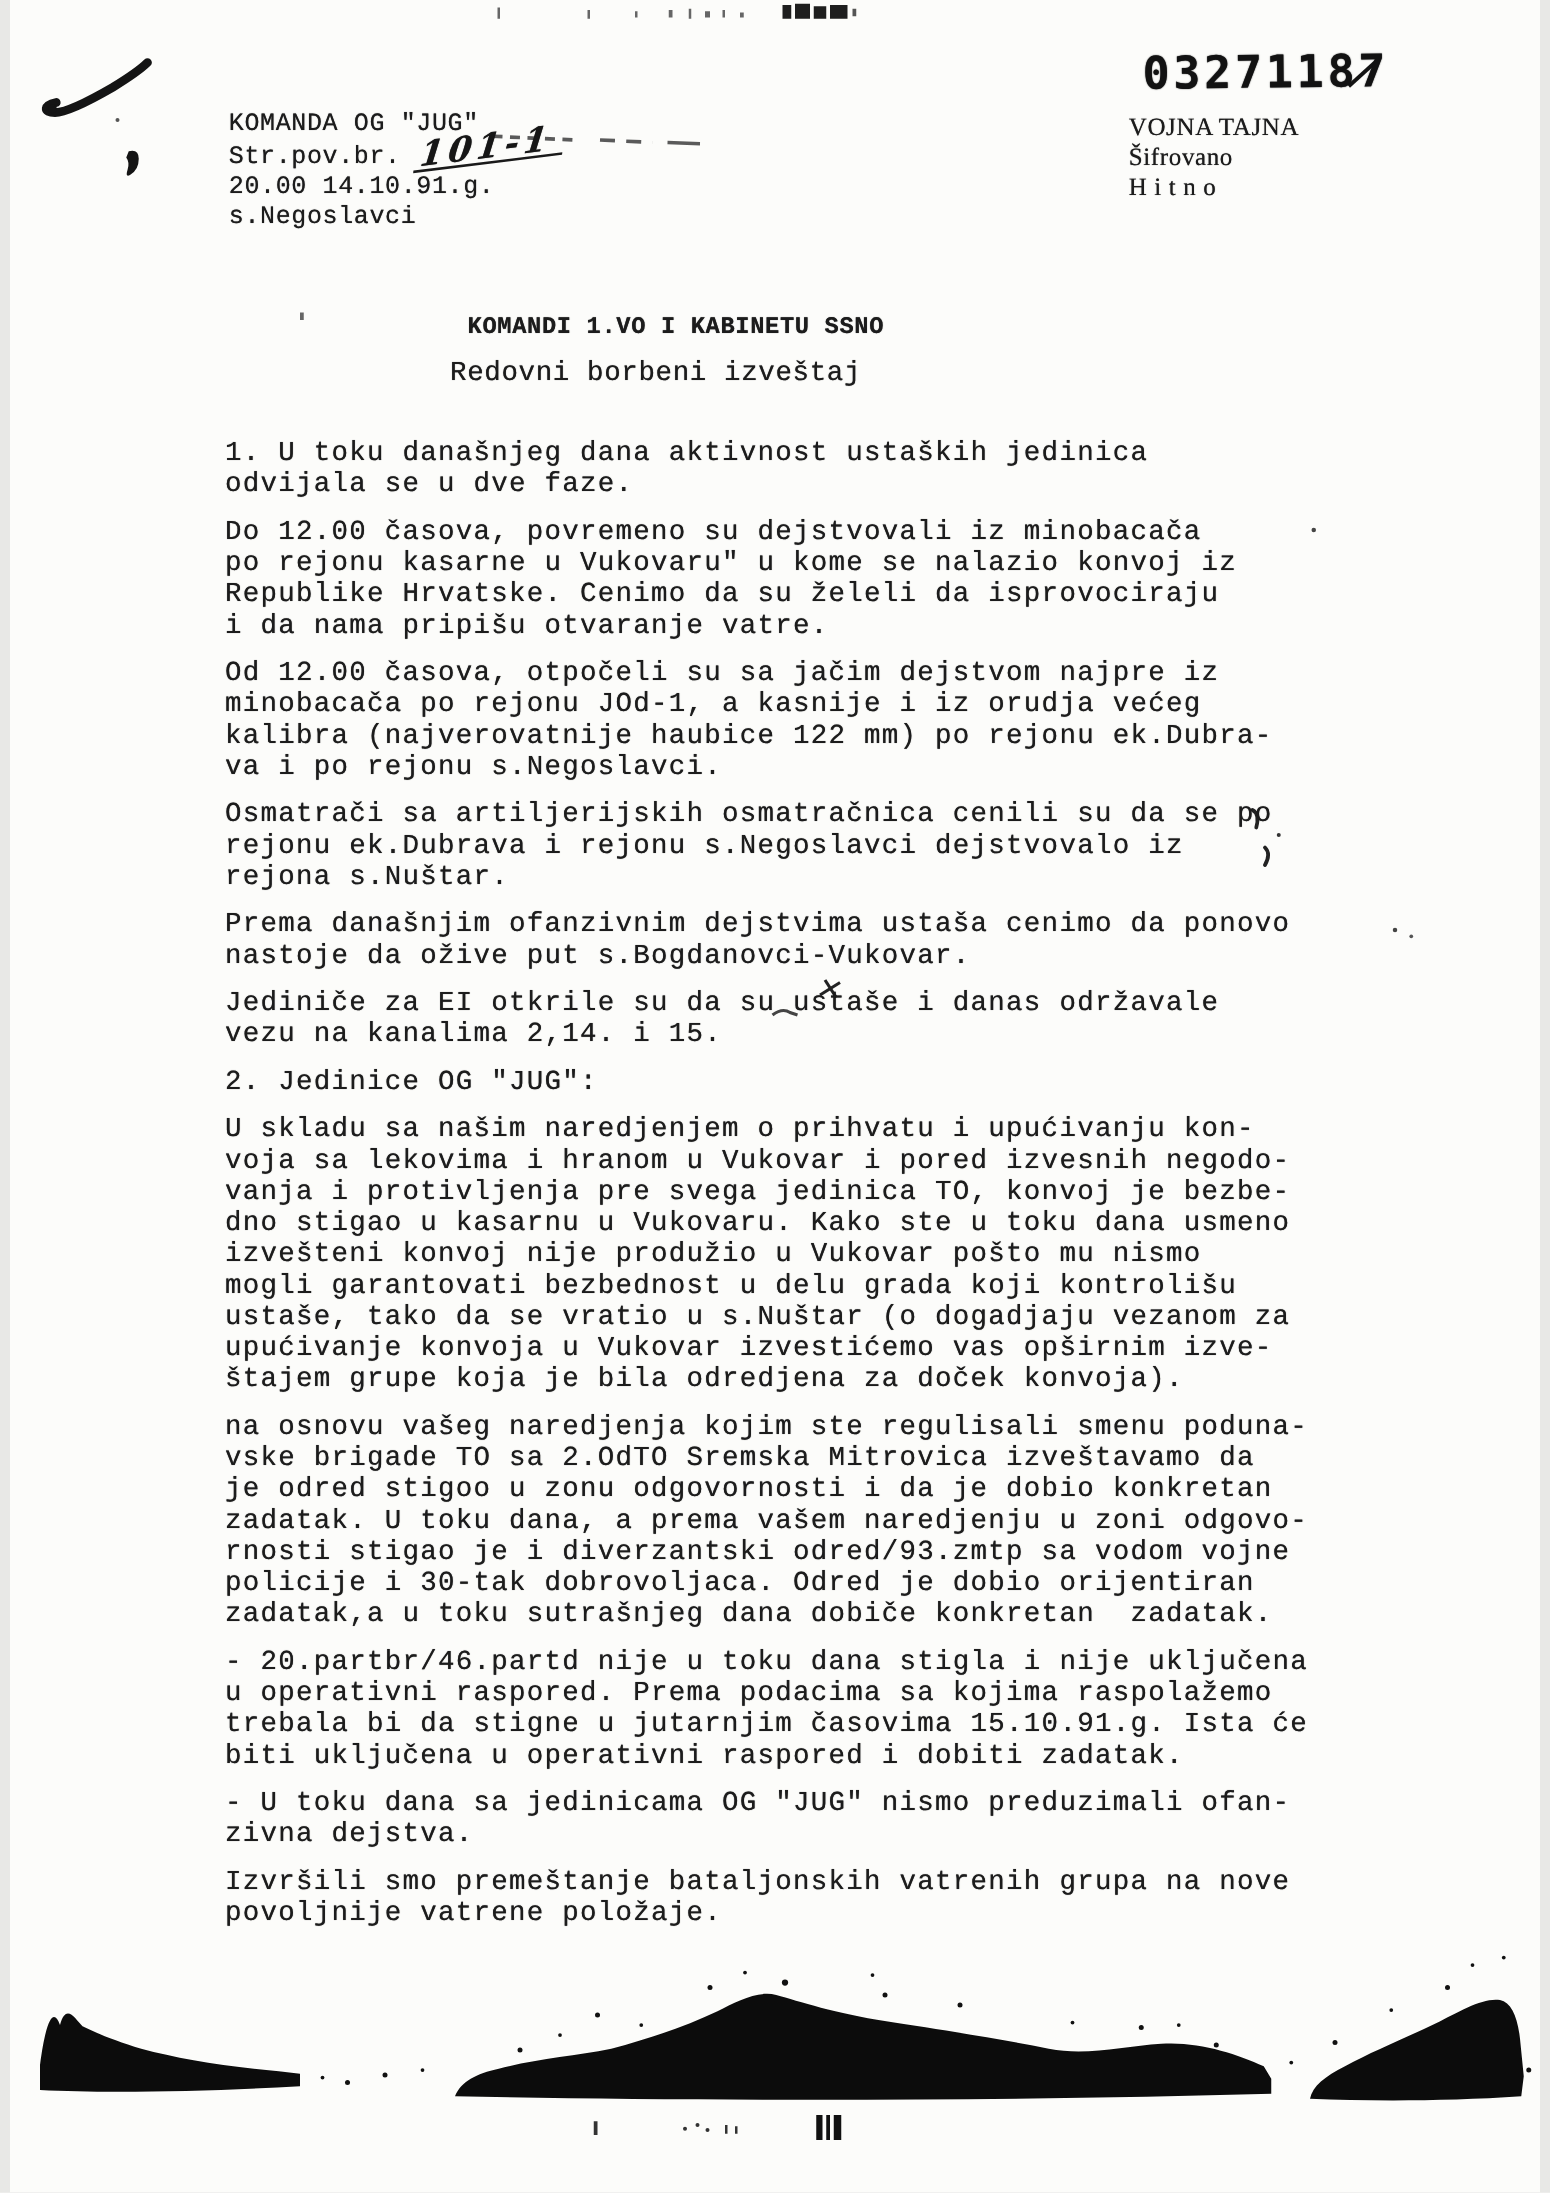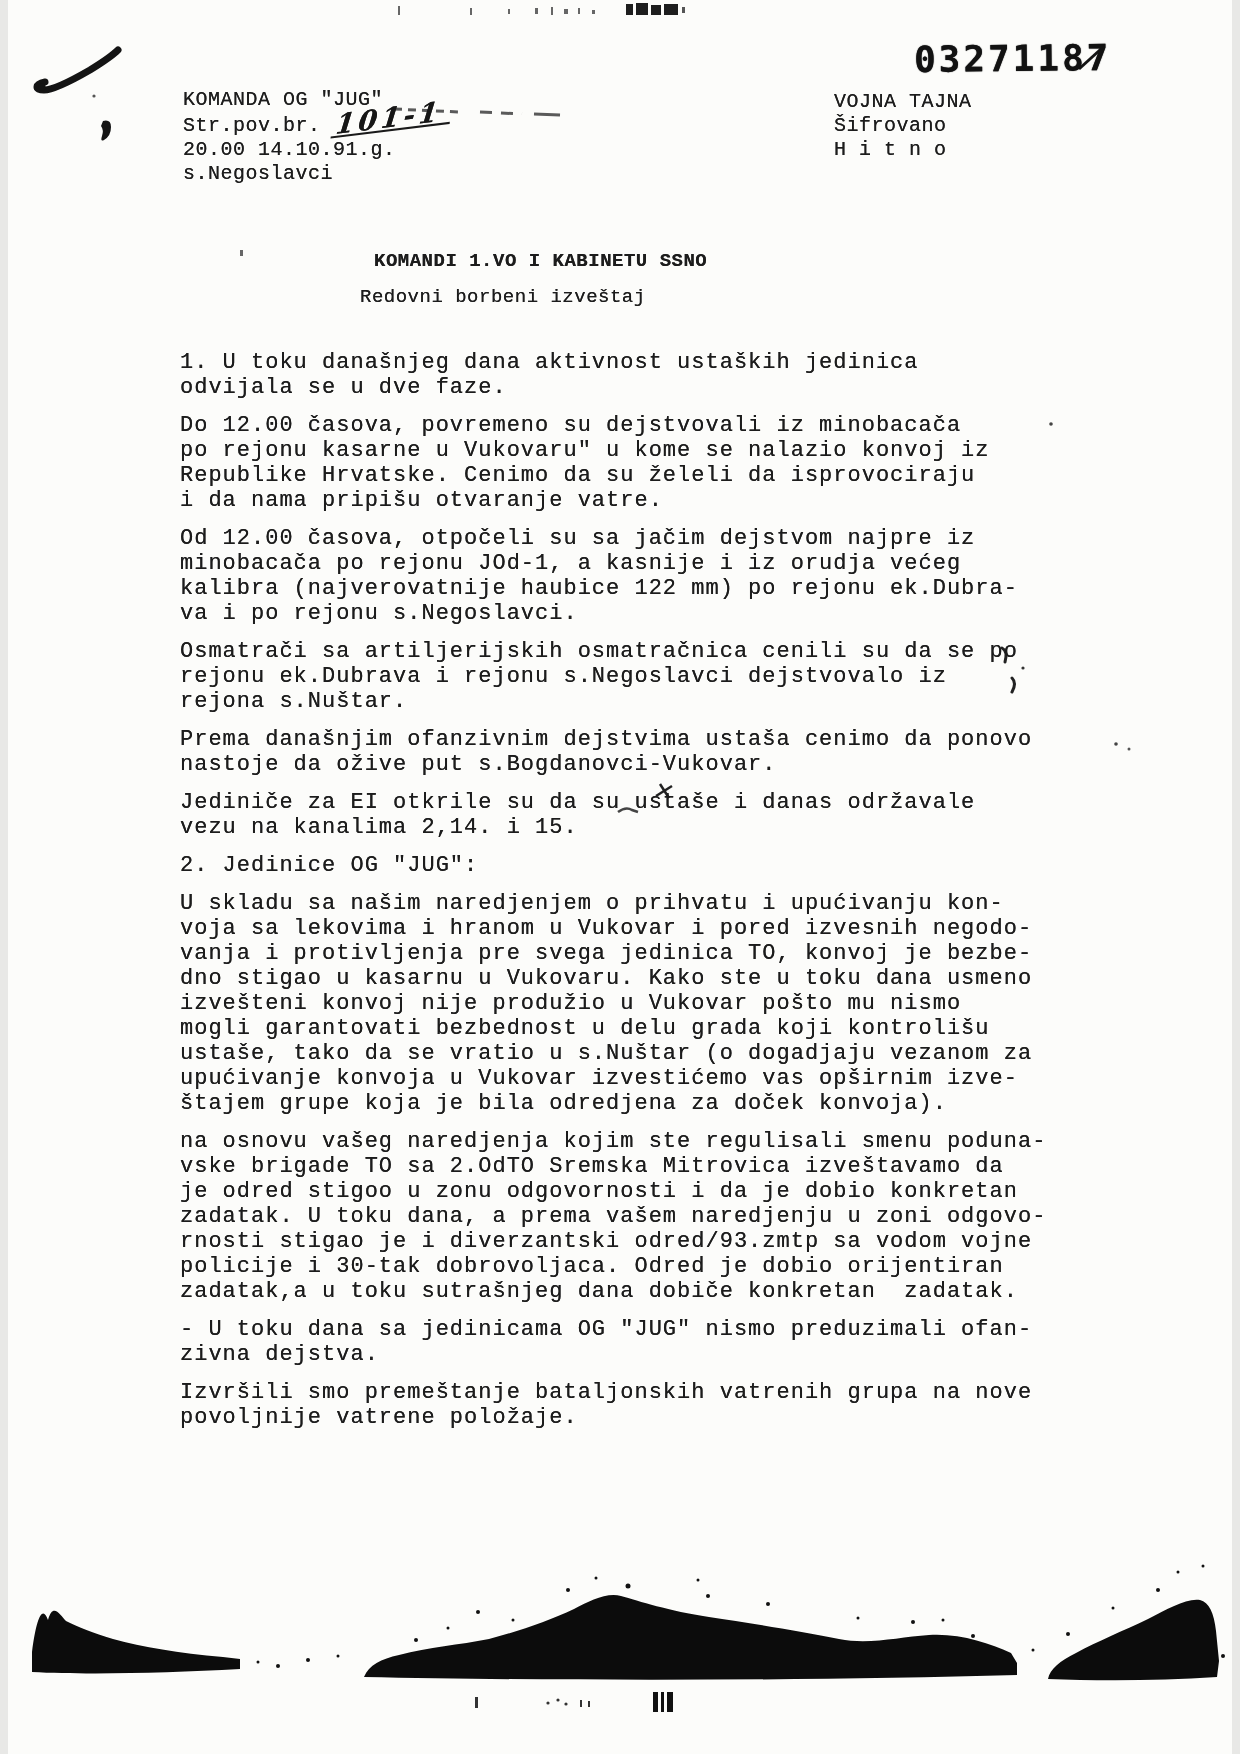--- a/index.html
+++ b/index.html
@@ -32,32 +32,32 @@
     font-family:"DejaVu Serif",serif;
     font-style:italic;font-weight:bold;
     font-size:27px;line-height:20px;
     letter-spacing:4px;
     transform:rotate(-7deg) skewX(-14deg) translateY(-4px);
     border-bottom:2.5px solid #1a1a1a;
     padding:0 10px 1px 4px;margin-left:10px;
     color:#161616;
   }
   .hdr-right{
-    position:absolute;left:826px;top:90px;
-    font-size:20px;line-height:24px;letter-spacing:.5px;
+    position:absolute;left:895px;top:90px;
+    font-size:20px;line-height:24px;letter-spacing:.5px;font-family:Liberation Serif, serif;
   }
 
   .title{
     position:absolute;left:366px;top:250px;
     font-size:19px;font-weight:600;letter-spacing:.5px;
     white-space:pre;
   }
   .subtitle{
     position:absolute;left:352px;top:286px;
-    font-size:19px;font-weight:500;letter-spacing:.5px;
+    font-size:22px;font-weight:500;letter-spacing:.5px;
     white-space:pre;
     text-align:right;
   }
 
   .body{
     position:absolute;left:172px;top:350px;width:920px;
     font-size:22px;line-height:25px;letter-spacing:1px;
   }
   .para{
     white-space:pre-wrap;
@@ -225,19 +225,23 @@
 ustaše, tako da se vratio u s.Nuštar (o dogadjaju vezanom za
 upućivanje konvoja u Vukovar izvestićemo vas opširnim izve-
 štajem grupe koja je bila odredjena za doček konvoja).</div>
     <div class="para">na osnovu vašeg naredjenja kojim ste regulisali smenu poduna-
 vske brigade TO sa 2.OdTO Sremska Mitrovica izveštavamo da
 je odred stigoo u zonu odgovornosti i da je dobio konkretan
 zadatak. U toku dana, a prema vašem naredjenju u zoni odgovo-
 rnosti stigao je i diverzantski odred/93.zmtp sa vodom vojne
 policije i 30-tak dobrovoljaca. Odred je dobio orijentiran
 zadatak,a u toku sutrašnjeg dana dobiče konkretan  zadatak.</div>
+    <div class="para">- 20.partbr/46.partd nije u toku dana stigla i nije uključena
+u operativni raspored. Prema podacima sa kojima raspolažemo
+trebala bi da stigne u jutarnjim časovima 15.10.91.g. Ista će
+biti uključena u operativni raspored i dobiti zadatak.</div>
     <div class="para">- U toku dana sa jedinicama OG "JUG" nismo preduzimali ofan-
 zivna dejstva.</div>
     <div class="para">Izvršili smo premeštanje bataljonskih vatrenih grupa na nove
 povoljnije vatrene položaje.</div>
   </div>
 
 </div>
 
 </body></html>

